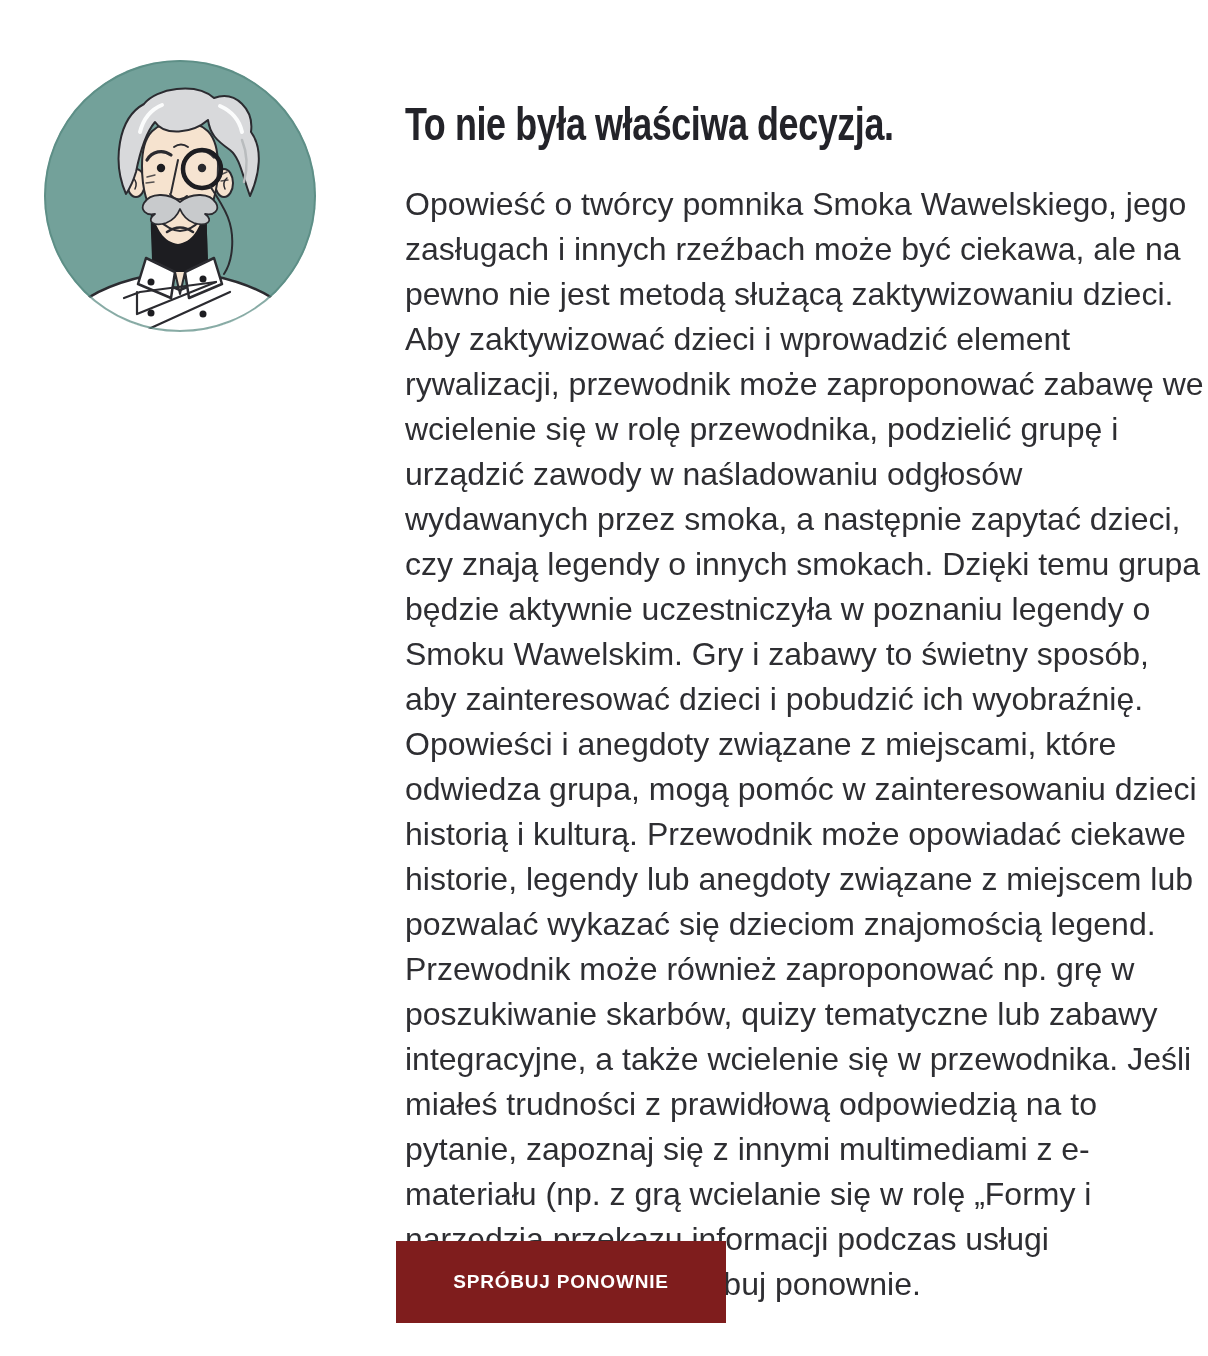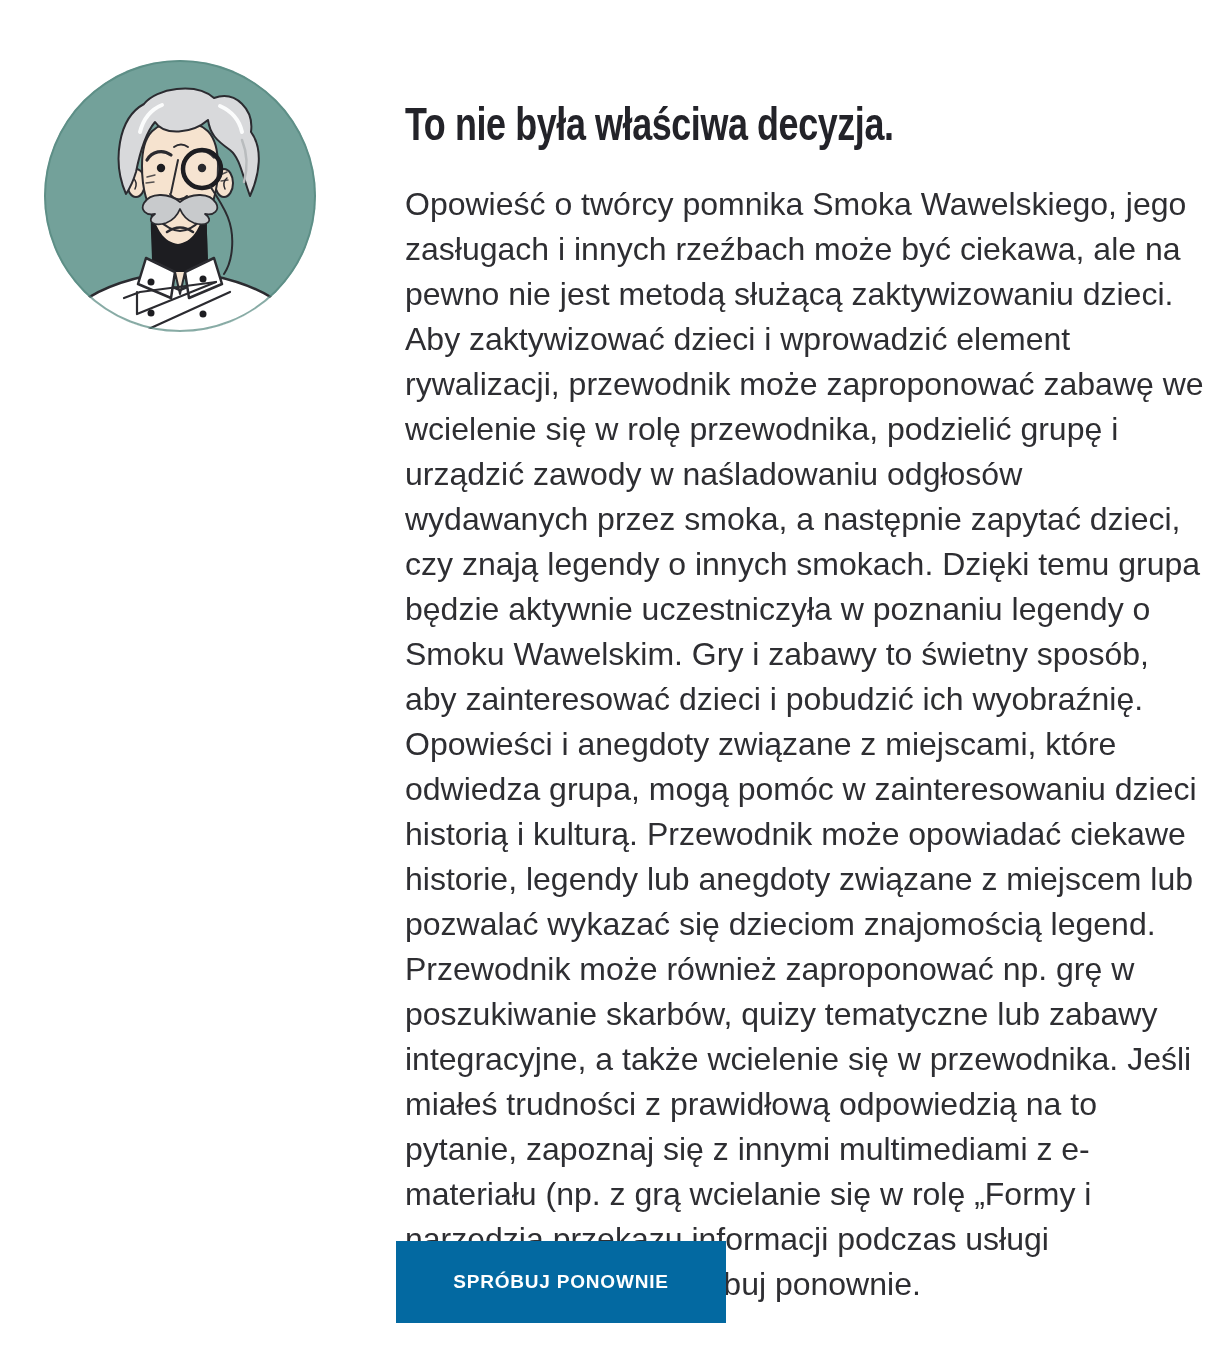--- a/index.html
+++ b/index.html
@@ -24,21 +24,21 @@
     padding-top: 6px;
   }
   p.body-text {
     margin-top: 34px;
     font-size: 32px; line-height: 45px; color: #2e2e32;
     width: 800px;
   }
   button.retry {
     position: absolute; left: 396px; top: 1241px;
     width: 330px; height: 82px;
-    background: #0369a1; color: #ffffff;
+    background: #7f1d1d; color: #ffffff;
     border: none; cursor: pointer;
     font-family: "Liberation Sans", "DejaVu Sans", sans-serif;
     font-size: 19px; font-weight: bold; letter-spacing: 0.8px;
   }
 </style>
 </head>
 <body>
 
 <div class="avatar">
   <svg viewBox="0 0 272 272">

